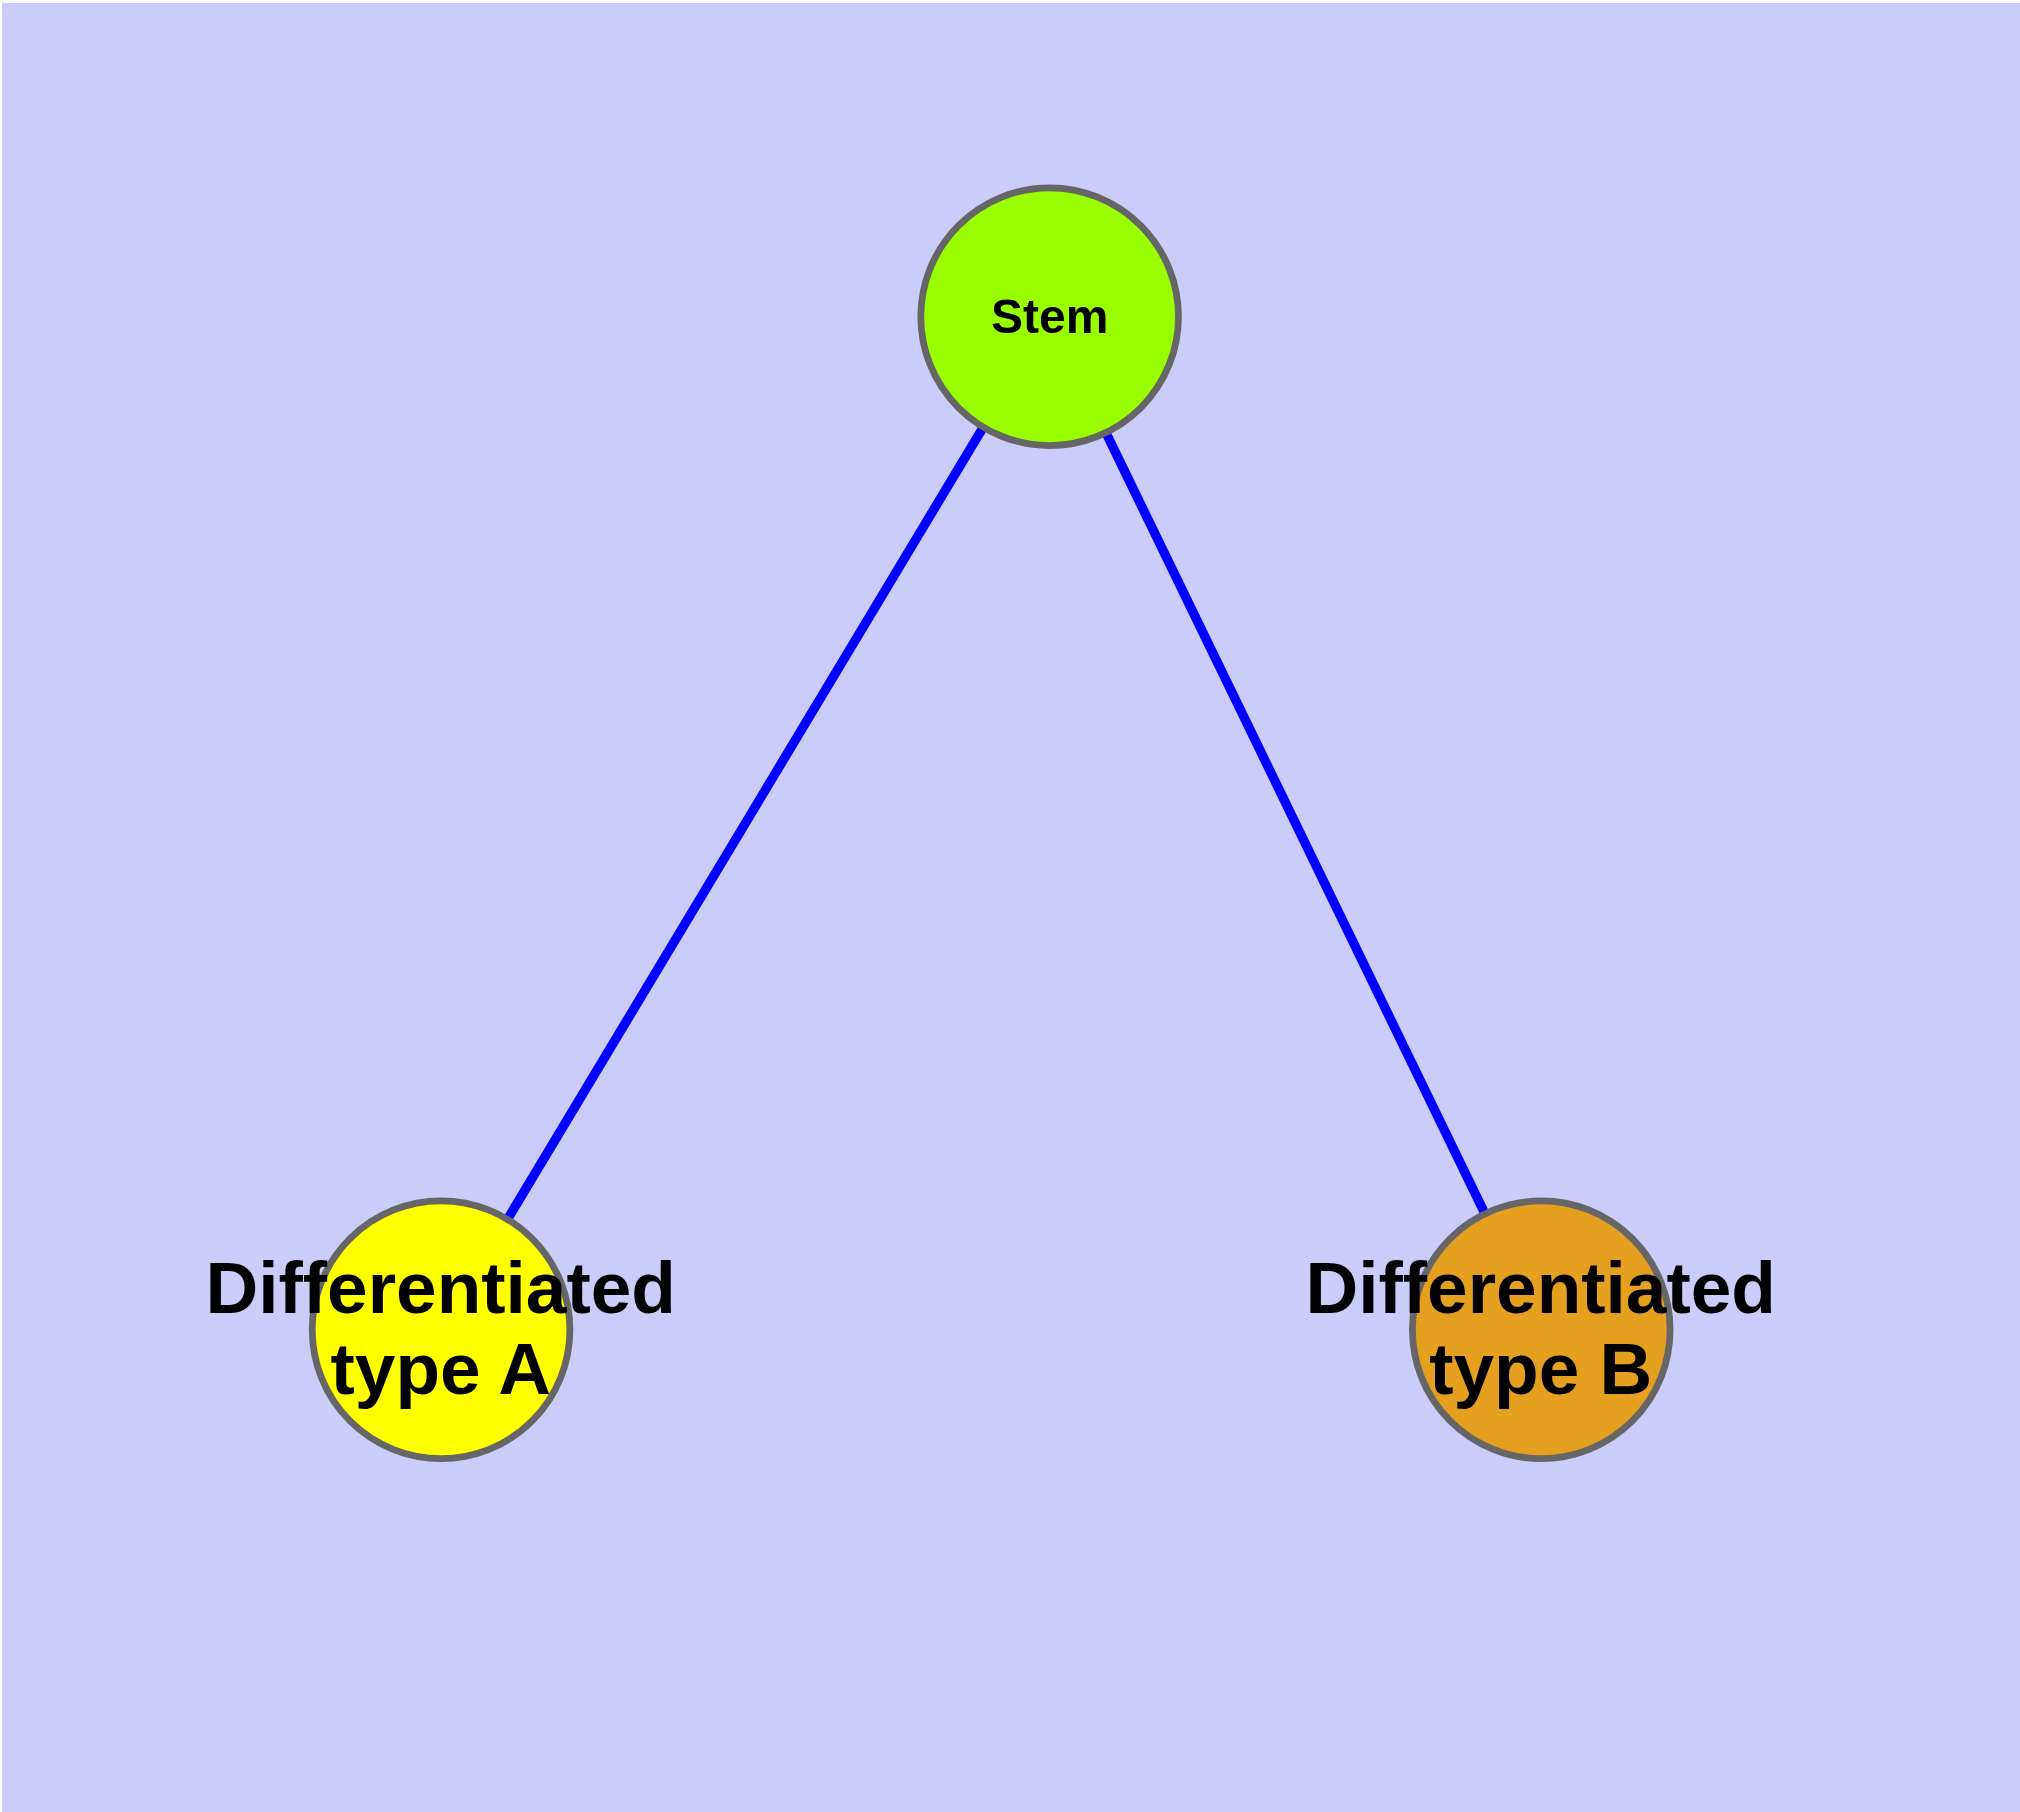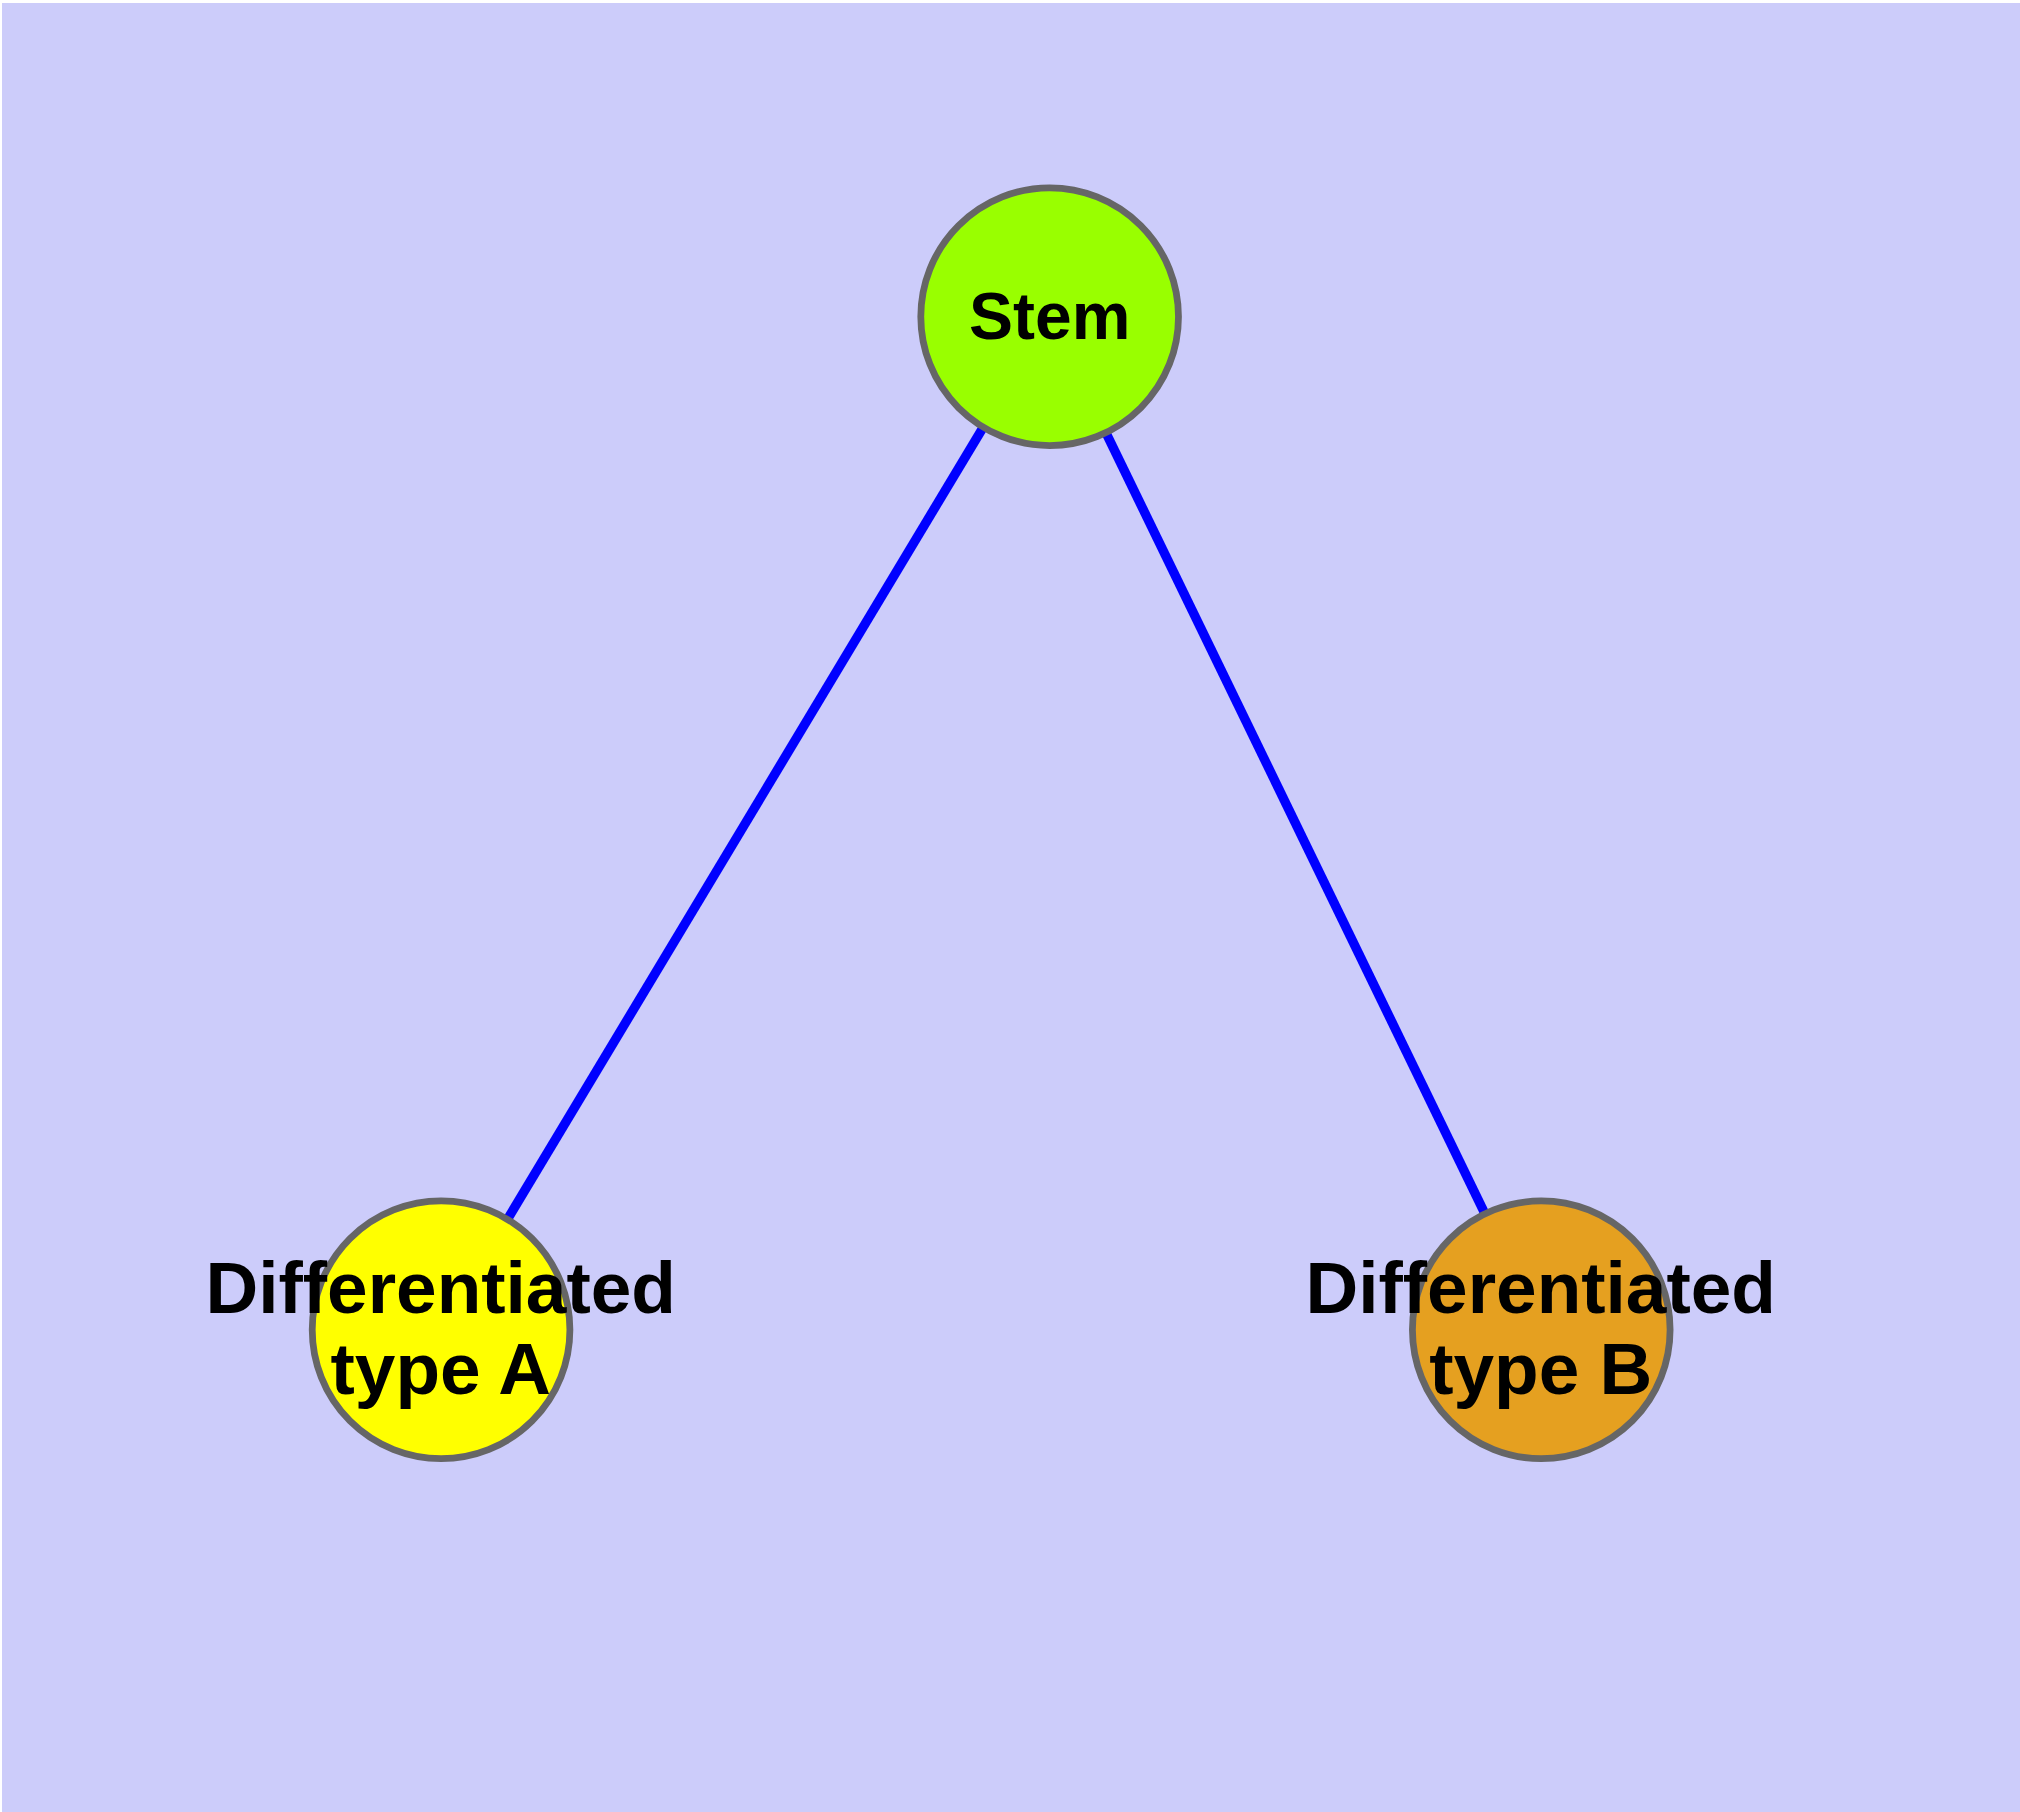--- a/index.html
+++ b/index.html
@@ -67,21 +67,21 @@
           <line x1="1236" y1="370" x2="1816" y2="1565" class="edge-line" stroke="#0000ff" stroke-width="11"></line>
         </g>
       <g id="nodes-group">
           <circle cx="1236" cy="370" r="152" class="node-circle" fill="#99ff00" stroke="#666666" stroke-width="8"></circle>
           <circle cx="518" cy="1565" r="152" class="node-circle" fill="#ffff00" stroke="#666666" stroke-width="8"></circle>
           <circle cx="1816" cy="1565" r="152" class="node-circle" fill="#e5a020" stroke="#666666" stroke-width="8"></circle>
         </g>
     </svg>
 
     <div id="labels-layer">
-        <div class="node-label" style="left: 1048px; top: 314px; font-size: 66px; color: rgb(0, 0, 0);">Stem</div>
+        <div class="node-label" style="left: 1048px; top: 314px; font-size: 48px; color: rgb(0, 0, 0);">Stem</div>
         <div class="node-label" style="left: 439px; top: 1326px; font-size: 73px; color: rgb(0, 0, 0);">Differentiated
 type A</div>
         <div class="node-label" style="left: 1539px; top: 1326px; font-size: 73px; color: rgb(0, 0, 0);">Differentiated
 type B</div>
       </div>
 
   </div>
 </div>
 
 

